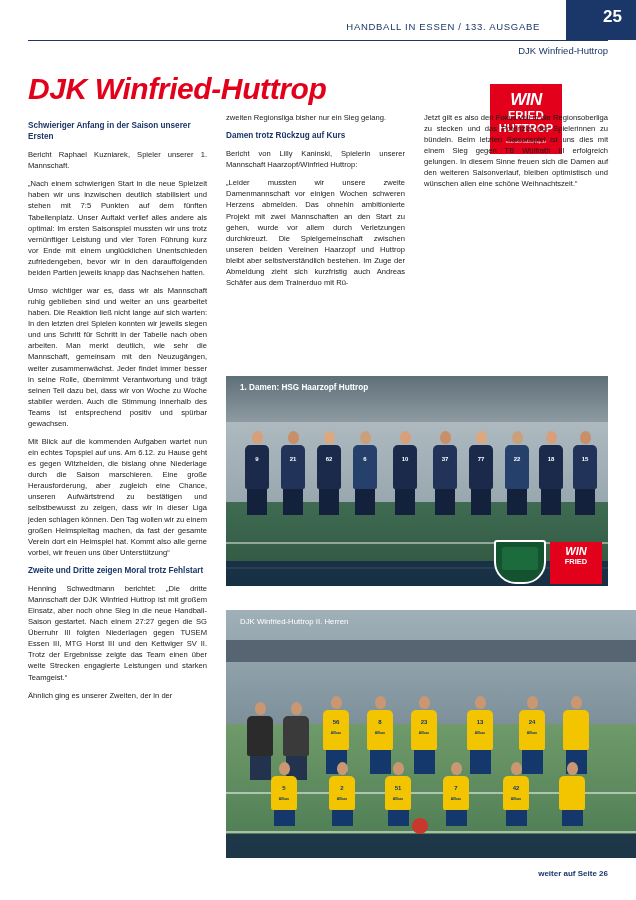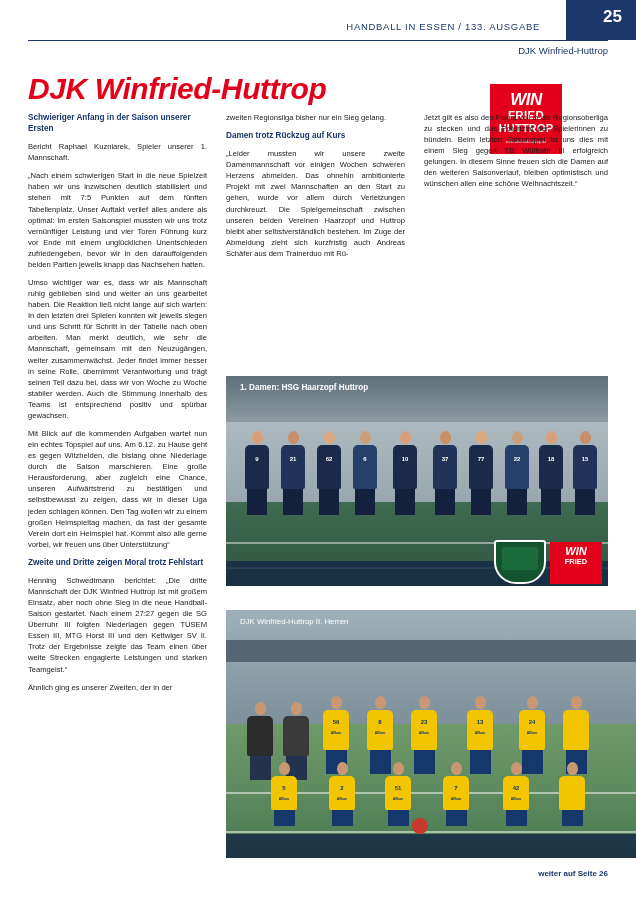--- a/index.html
+++ b/index.html
@@ -89,20 +89,21 @@
   .col3 { left: 424px; width: 184px; }
 
   .col p { margin-bottom: 7px; }
   .sub {
     font-weight: bold;
     color: #1b3668;
     font-size: 8.2px;
     line-height: 1.35;
     margin-bottom: 7px;
     text-align: left;
+    margin-top: 8px;
   }
   .sub.spaced { margin-top: 4px; }
 
   
   .logo-box {
     position: absolute;
     left: 490px; top: 84px;
     width: 72px; height: 70px;
     background: #e2001a;
     color: #ffffff;
@@ -307,20 +308,21 @@
     <p>Umso wichtiger war es, dass wir als Mannschaft ruhig geblieben sind und weiter an uns gearbeitet haben. Die Reaktion ließ nicht lange auf sich warten: In den letzten drei Spielen konnten wir jeweils siegen und uns Schritt für Schritt in der Tabelle nach oben arbeiten. Man merkt deutlich, wie sehr die Mannschaft, gemeinsam mit den Neuzugängen, weiter zusammenwächst. Jeder findet immer besser in seine Rolle, übernimmt Verantwortung und trägt seinen Teil dazu bei, dass wir von Woche zu Woche stabiler werden. Auch die Stimmung innerhalb des Teams ist entsprechend positiv und spürbar gewachsen.</p>
     <p>Mit Blick auf die kommenden Aufgaben wartet nun ein echtes Topspiel auf uns. Am 6.12. zu Hause geht es gegen Witzhelden, die bislang ohne Niederlage durch die Saison marschieren. Eine große Herausforderung, aber zugleich eine Chance, unseren Aufwärtstrend zu bestätigen und selbstbewusst zu zeigen, dass wir in dieser Liga jeden schlagen können. Den Tag wollen wir zu einem großen Heimspieltag machen, da fast der gesamte Verein dort ein Heimspiel hat. Kommt also alle gerne vorbei, wir freuen uns über Unterstützung“</p>
     <div class="sub spaced">Zweite und Dritte zeigen Moral trotz Fehlstart</div>
     <p>Henning Schwedtmann berichtet: „Die dritte Mannschaft der DJK Winfried Huttrop ist mit großem Einsatz, aber noch ohne Sieg in die neue Handball-Saison gestartet. Nach einem 27:27 gegen die SG Überruhr III folgten Niederlagen gegen TUSEM Essen III, MTG Horst III und den Kettwiger SV II. Trotz der Ergebnisse zeigte das Team einen über weite Strecken engagierte Leistungen und starken Teamgeist.“</p>
     <p>Ähnlich ging es unserer Zweiten, der in der</p>
   </div>
 
   <div class="col col2">
     <p>zweiten Regionsliga bisher nur ein Sieg gelang.</p>
     <div class="sub spaced">Damen trotz Rückzug auf Kurs</div>
+    <p>Bericht von Lilly Kaninski, Spielerin unserer Mannschaft Haarzopf/Winfried Huttrop:</p>
     <p>„Leider mussten wir unsere zweite Damenmannschaft vor einigen Wochen schweren Herzens abmelden. Das ohnehin ambitionierte Projekt mit zwei Mannschaften an den Start zu gehen, wurde vor allem durch Verletzungen durchkreuzt. Die Spielgemeinschaft zwischen unseren beiden Vereinen Haarzopf und Huttrop bleibt aber selbstverständlich bestehen. Im Zuge der Abmeldung zieht sich kurzfristig auch Andreas Schäfer aus dem Trainerduo mit Rü-</p>
   </div>
 
   <div class="col col3">
     <p>Jetzt gilt es also den Fokus voll in die Regionsoberliga zu stecken und das Potenzial der Spielerinnen zu bündeln. Beim letzten Saisonspiel ist uns dies mit einem Sieg gegen TB Wülfrath III erfolgreich gelungen. In diesem Sinne freuen sich die Damen auf den weiteren Saisonverlauf, bleiben optimistisch und wünschen allen eine schöne Weihnachtszeit.“</p>
   </div>
 
   <div class="photo1">
     <div class="p1-wall"></div>
     <div class="p1-wall2"></div>

